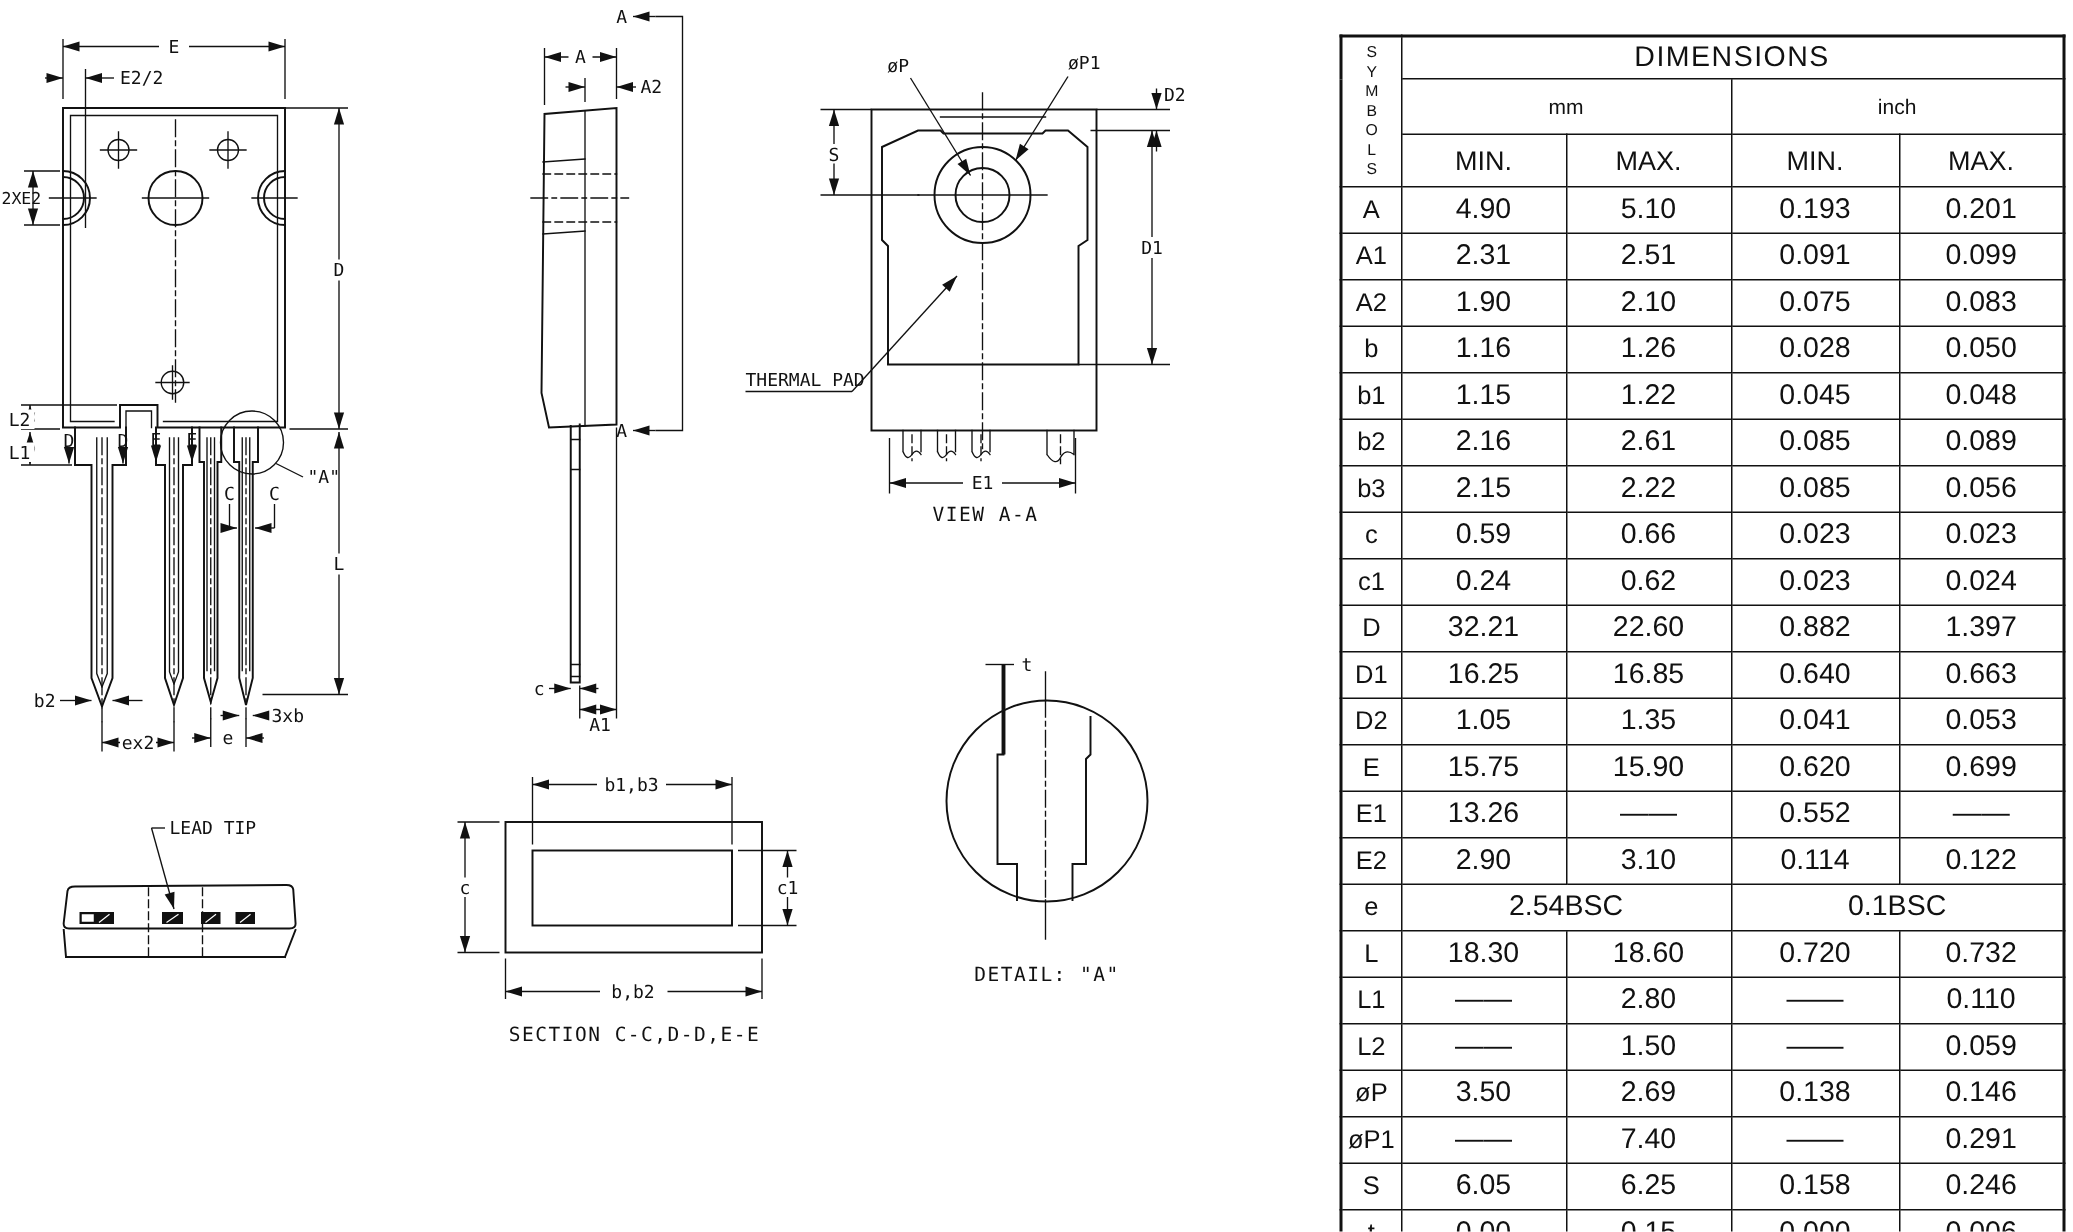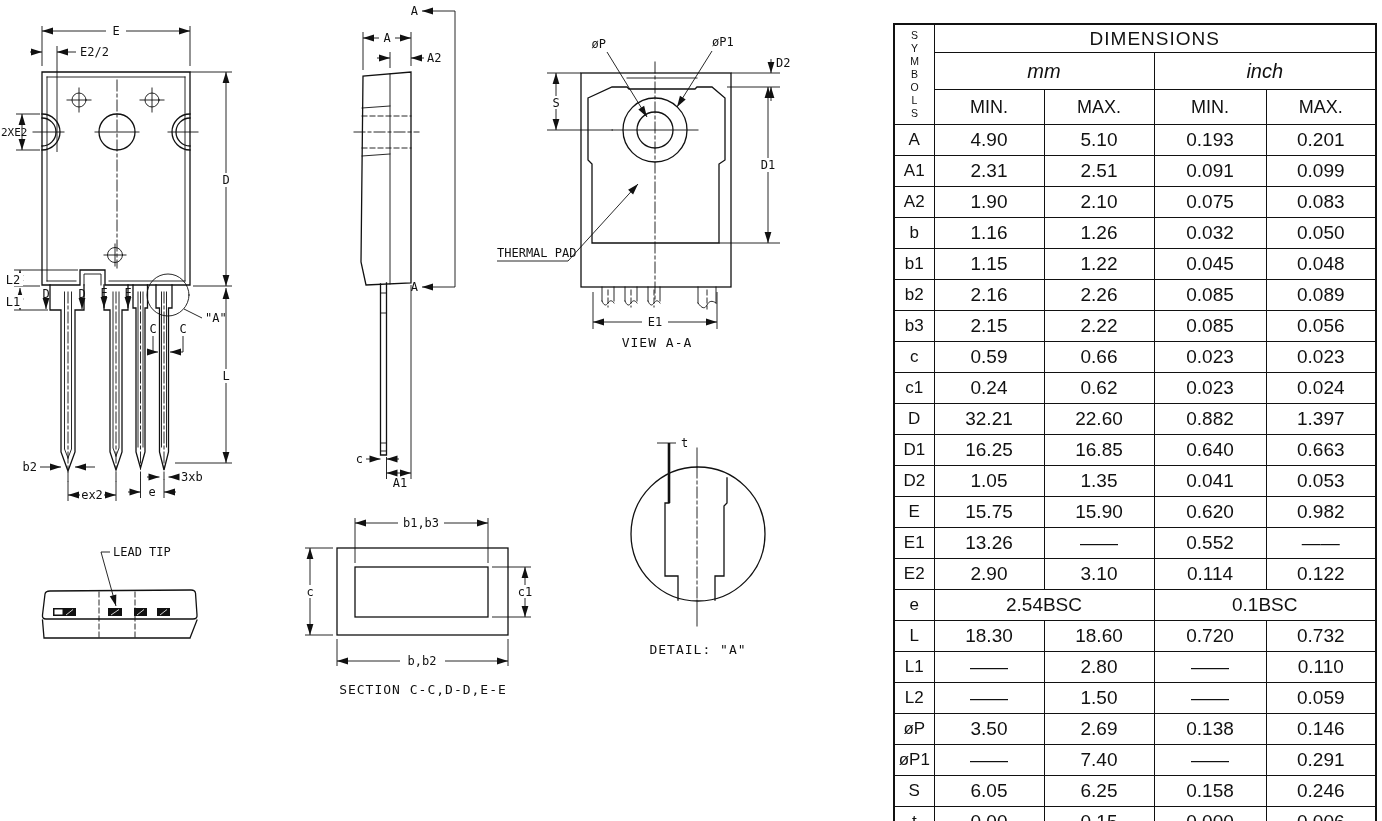--- a/index.html
+++ b/index.html
@@ -18,21 +18,21 @@
   #drawing text.cap{font-size:13px;letter-spacing:1px;}
   #drawing text.sm{font-size:11px;}
   #drawing .wbg{fill:#fff;stroke:none;}
 
   
   .dim-table{position:absolute;left:893px;top:23px;border-collapse:collapse;table-layout:fixed;
              border:2.5px solid #111;}
   .dim-table td{border:1.5px solid #111;text-align:center;vertical-align:middle;padding:0;
                 font-size:19px;color:#111;overflow:hidden;white-space:nowrap;}
   .dim-table tr.hr1 td{height:27px;font-size:19px;letter-spacing:1px;}
-  .dim-table tr.hr2 td{height:36px;font-size:20px;font-style:italic;}
+  .dim-table tr.hr2 td{height:36px;font-size:14px;}
   .dim-table tr.hr3 td{height:34px;font-size:18px;margin-left:32px;}
   .dim-table tr.dr td{height:30px;}
   .dim-table td.sym{font-size:17px;}
   .vert{writing-mode:vertical-rl;text-orientation:upright;margin:0 auto;font-size:10.5px;
         line-height:1;letter-spacing:1px;}
 </style>
 </head>
 <body>
 
 <div class="stage">
@@ -334,34 +334,34 @@
           <td class="sym">A2</td>
           <td>1.90</td>
           <td>2.10</td>
           <td>0.075</td>
           <td>0.083</td>
         </tr>
   <tr class="dr">
           <td class="sym">b</td>
           <td>1.16</td>
           <td>1.26</td>
-          <td>0.032</td>
+          <td>0.028</td>
           <td>0.050</td>
         </tr>
   <tr class="dr">
           <td class="sym">b1</td>
           <td>1.15</td>
           <td>1.22</td>
           <td>0.045</td>
           <td>0.048</td>
         </tr>
   <tr class="dr">
           <td class="sym">b2</td>
           <td>2.16</td>
-          <td>2.26</td>
+          <td>2.61</td>
           <td>0.085</td>
           <td>0.089</td>
         </tr>
   <tr class="dr">
           <td class="sym">b3</td>
           <td>2.15</td>
           <td>2.22</td>
           <td>0.085</td>
           <td>0.056</td>
         </tr>
@@ -398,21 +398,21 @@
           <td>1.05</td>
           <td>1.35</td>
           <td>0.041</td>
           <td>0.053</td>
         </tr>
   <tr class="dr">
           <td class="sym">E</td>
           <td>15.75</td>
           <td>15.90</td>
           <td>0.620</td>
-          <td>0.982</td>
+          <td>0.699</td>
         </tr>
   <tr class="dr">
           <td class="sym">E1</td>
           <td>13.26</td>
           <td>——</td>
           <td>0.552</td>
           <td>——</td>
         </tr>
   <tr class="dr">
           <td class="sym">E2</td>

